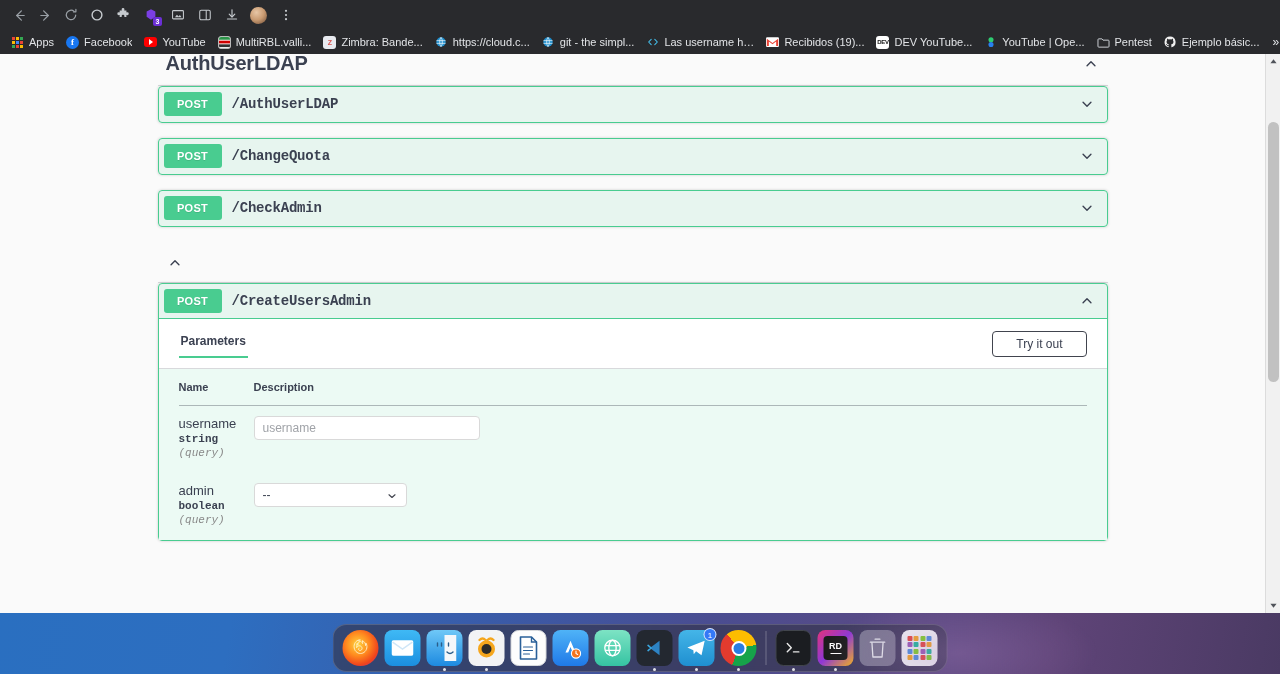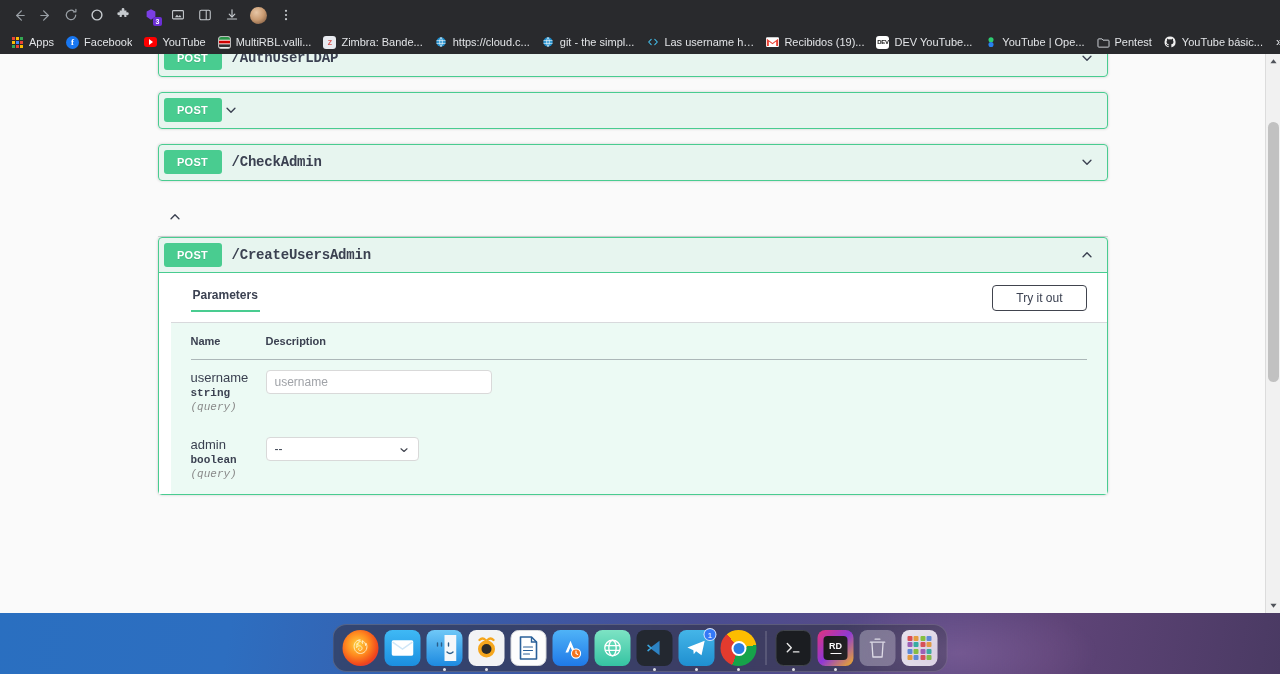--- a/index.html
+++ b/index.html
@@ -115,21 +115,21 @@
     font-family: "Liberation Sans", sans-serif; letter-spacing: .3px;
     text-shadow: 0 1px 0 rgba(0,0,0,.1);
   }
   .opblock-path {
     font-family: "Liberation Mono", monospace; font-size: 14px;
     color: #3b4151; font-weight: 700; padding-left: 10px; flex: 1 1 auto;
     letter-spacing: -.2px;
   }
   .opblock-summary .chev { margin-right: 6px; }
 
-  .opblock-body { background: #fff; padding-left: 12px; }
+  .opblock-body { background: #fff; }
   .opblock-section-header {
     display: flex; align-items: center; justify-content: space-between;
     background: #fff; min-height: 50px; padding: 8px 20px;
     border-bottom: 1px solid rgba(59,65,81,.2);
   }
   .tab-head { display: flex; align-items: flex-end; }
   .tab-item {
     font-size: 12px; color: #3b4151; font-weight: 700;
     padding: 4px 2px 8px 2px; border-bottom: 2px solid #49cc90;
     font-family: "Liberation Sans", sans-serif;
@@ -423,51 +423,60 @@
       </span>
       <span class="bm-label">Pentest</span>
     </div>
 
     <div class="bm">
       <span class="bm-ic">
         <svg width="12" height="12" viewBox="0 0 16 16" fill="#f0f0f0">
           <path d="M8 .8a7.2 7.2 0 0 0-2.28 14.04c.36.07.5-.16.5-.35v-1.2c-2 .44-2.43-.97-2.43-.97-.33-.83-.8-1.06-.8-1.06-.66-.45.05-.44.05-.44.73.05 1.1.75 1.1.75.65 1.1 1.7.78 2.12.6.06-.47.25-.79.46-.97-1.6-.18-3.28-.8-3.28-3.56 0-.79.28-1.43.74-1.93-.07-.18-.32-.92.07-1.9 0 0 .6-.2 1.98.73a6.9 6.9 0 0 1 3.6 0c1.38-.93 1.98-.74 1.98-.74.4.99.15 1.73.07 1.91.47.5.74 1.14.74 1.93 0 2.77-1.69 3.38-3.3 3.56.26.22.49.66.49 1.34v1.98c0 .19.13.42.5.35A7.2 7.2 0 0 0 8 .8Z"></path>
         </svg>
       </span>
-      <span class="bm-label">YouTube básic...</span>
+      <span class="bm-label">Ejemplo básic...</span>
     </div>
 
     <div class="chev-more">»</div>
     <div class="bm-spacer"></div>
 
   </div>
 </div>
 
 <div class="viewport">
   <div class="page-scroll">
     <div class="swagger-wrap">
 
       <div class="opblock-tag-section top-cut">
+        <div class="opblock-tag">
+          <span class="tag-name">AuthUserLDAP</span>
+          <span class="chev">
+            <svg width="14" height="14" viewBox="0 0 16 16" fill="none" stroke="currentColor" stroke-width="1.6" stroke-linecap="round" stroke-linejoin="round">
+                <path d="M3.5 10 L8 5.5 L12.5 10"></path>
+              </svg>
+          </span>
+        </div>
         <div class="opblock">
           <div class="opblock-summary">
             <span class="opblock-method">POST</span>
             <span class="opblock-path">/AuthUserLDAP</span>
             <span class="chev">
               <svg width="14" height="14" viewBox="0 0 16 16" fill="none" stroke="currentColor" stroke-width="1.6" stroke-linecap="round" stroke-linejoin="round">
                   <path d="M3.5 6 L8 10.5 L12.5 6"></path>
                 </svg>
             </span>
           </div>
         </div>
       </div>
 
       <div class="opblock-tag-section">
         <div class="opblock">
           <div class="opblock-summary">
             <span class="opblock-method">POST</span>
+            <span class="opblock-path">/ChangeQuota</span>
             <span class="chev">
               <svg width="14" height="14" viewBox="0 0 16 16" fill="none" stroke="currentColor" stroke-width="1.6" stroke-linecap="round" stroke-linejoin="round">
                   <path d="M3.5 6 L8 10.5 L12.5 6"></path>
                 </svg>
             </span>
           </div>
         </div>
       </div>
 
       <div class="opblock-tag-section">

